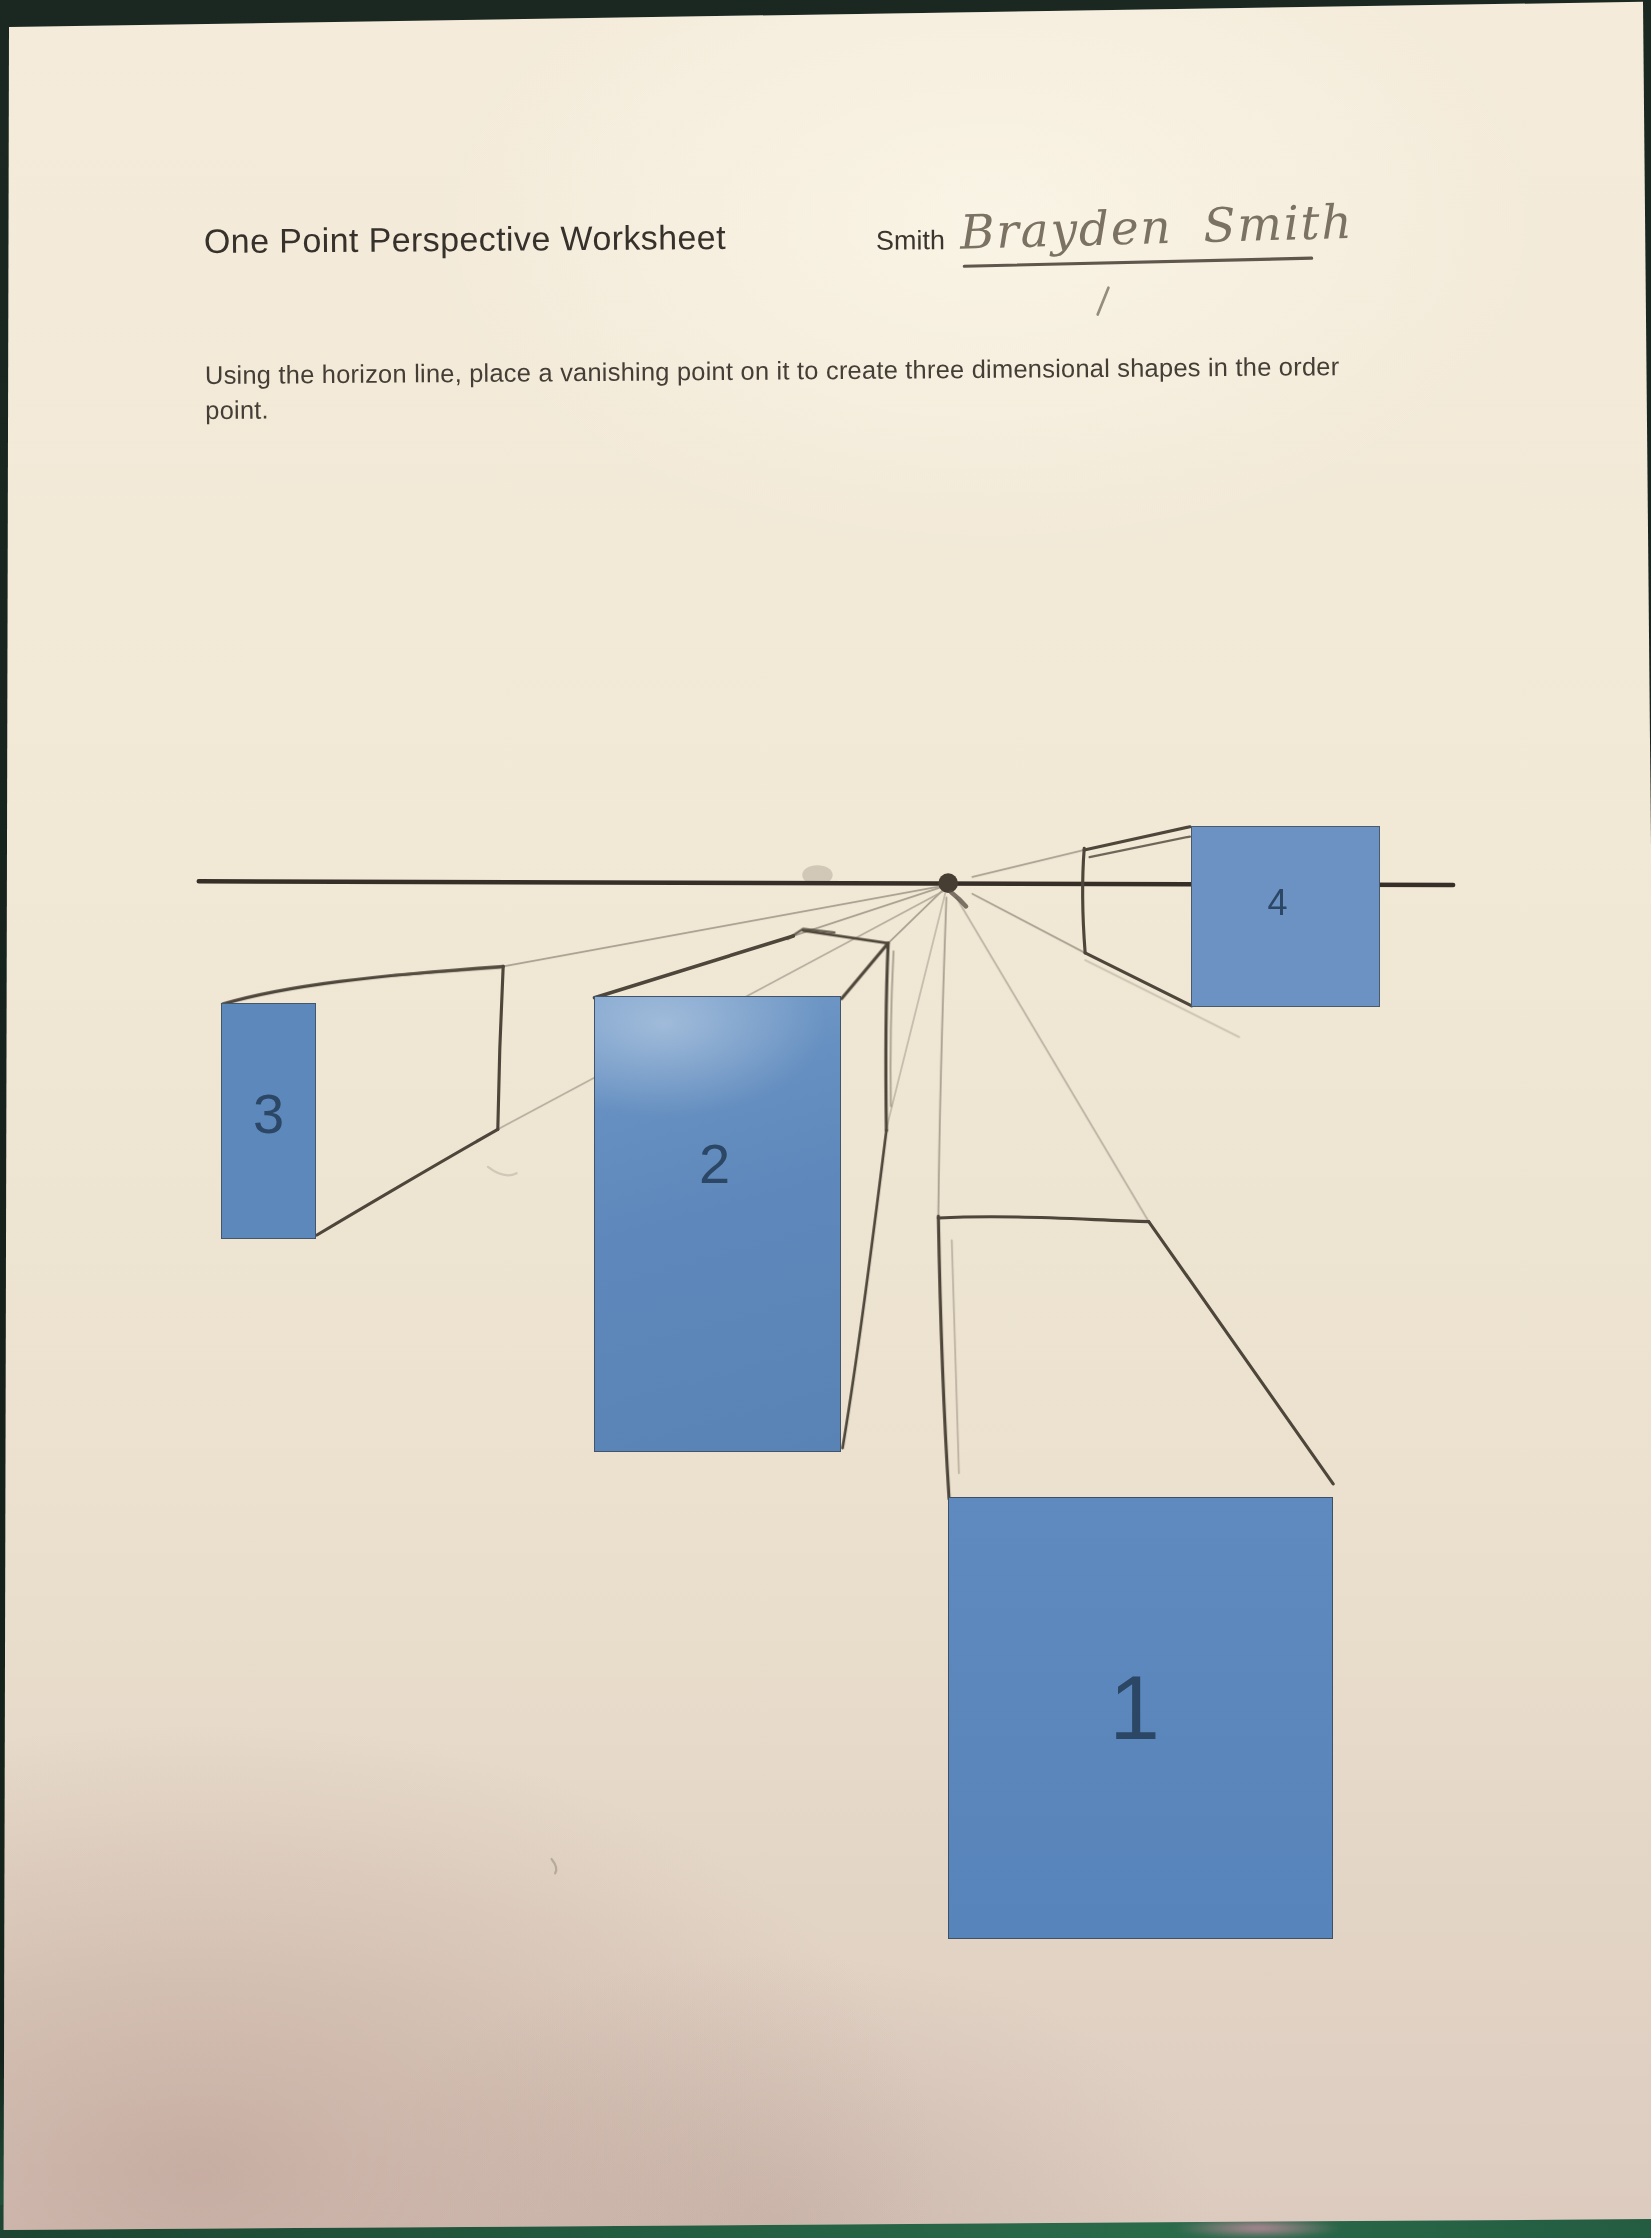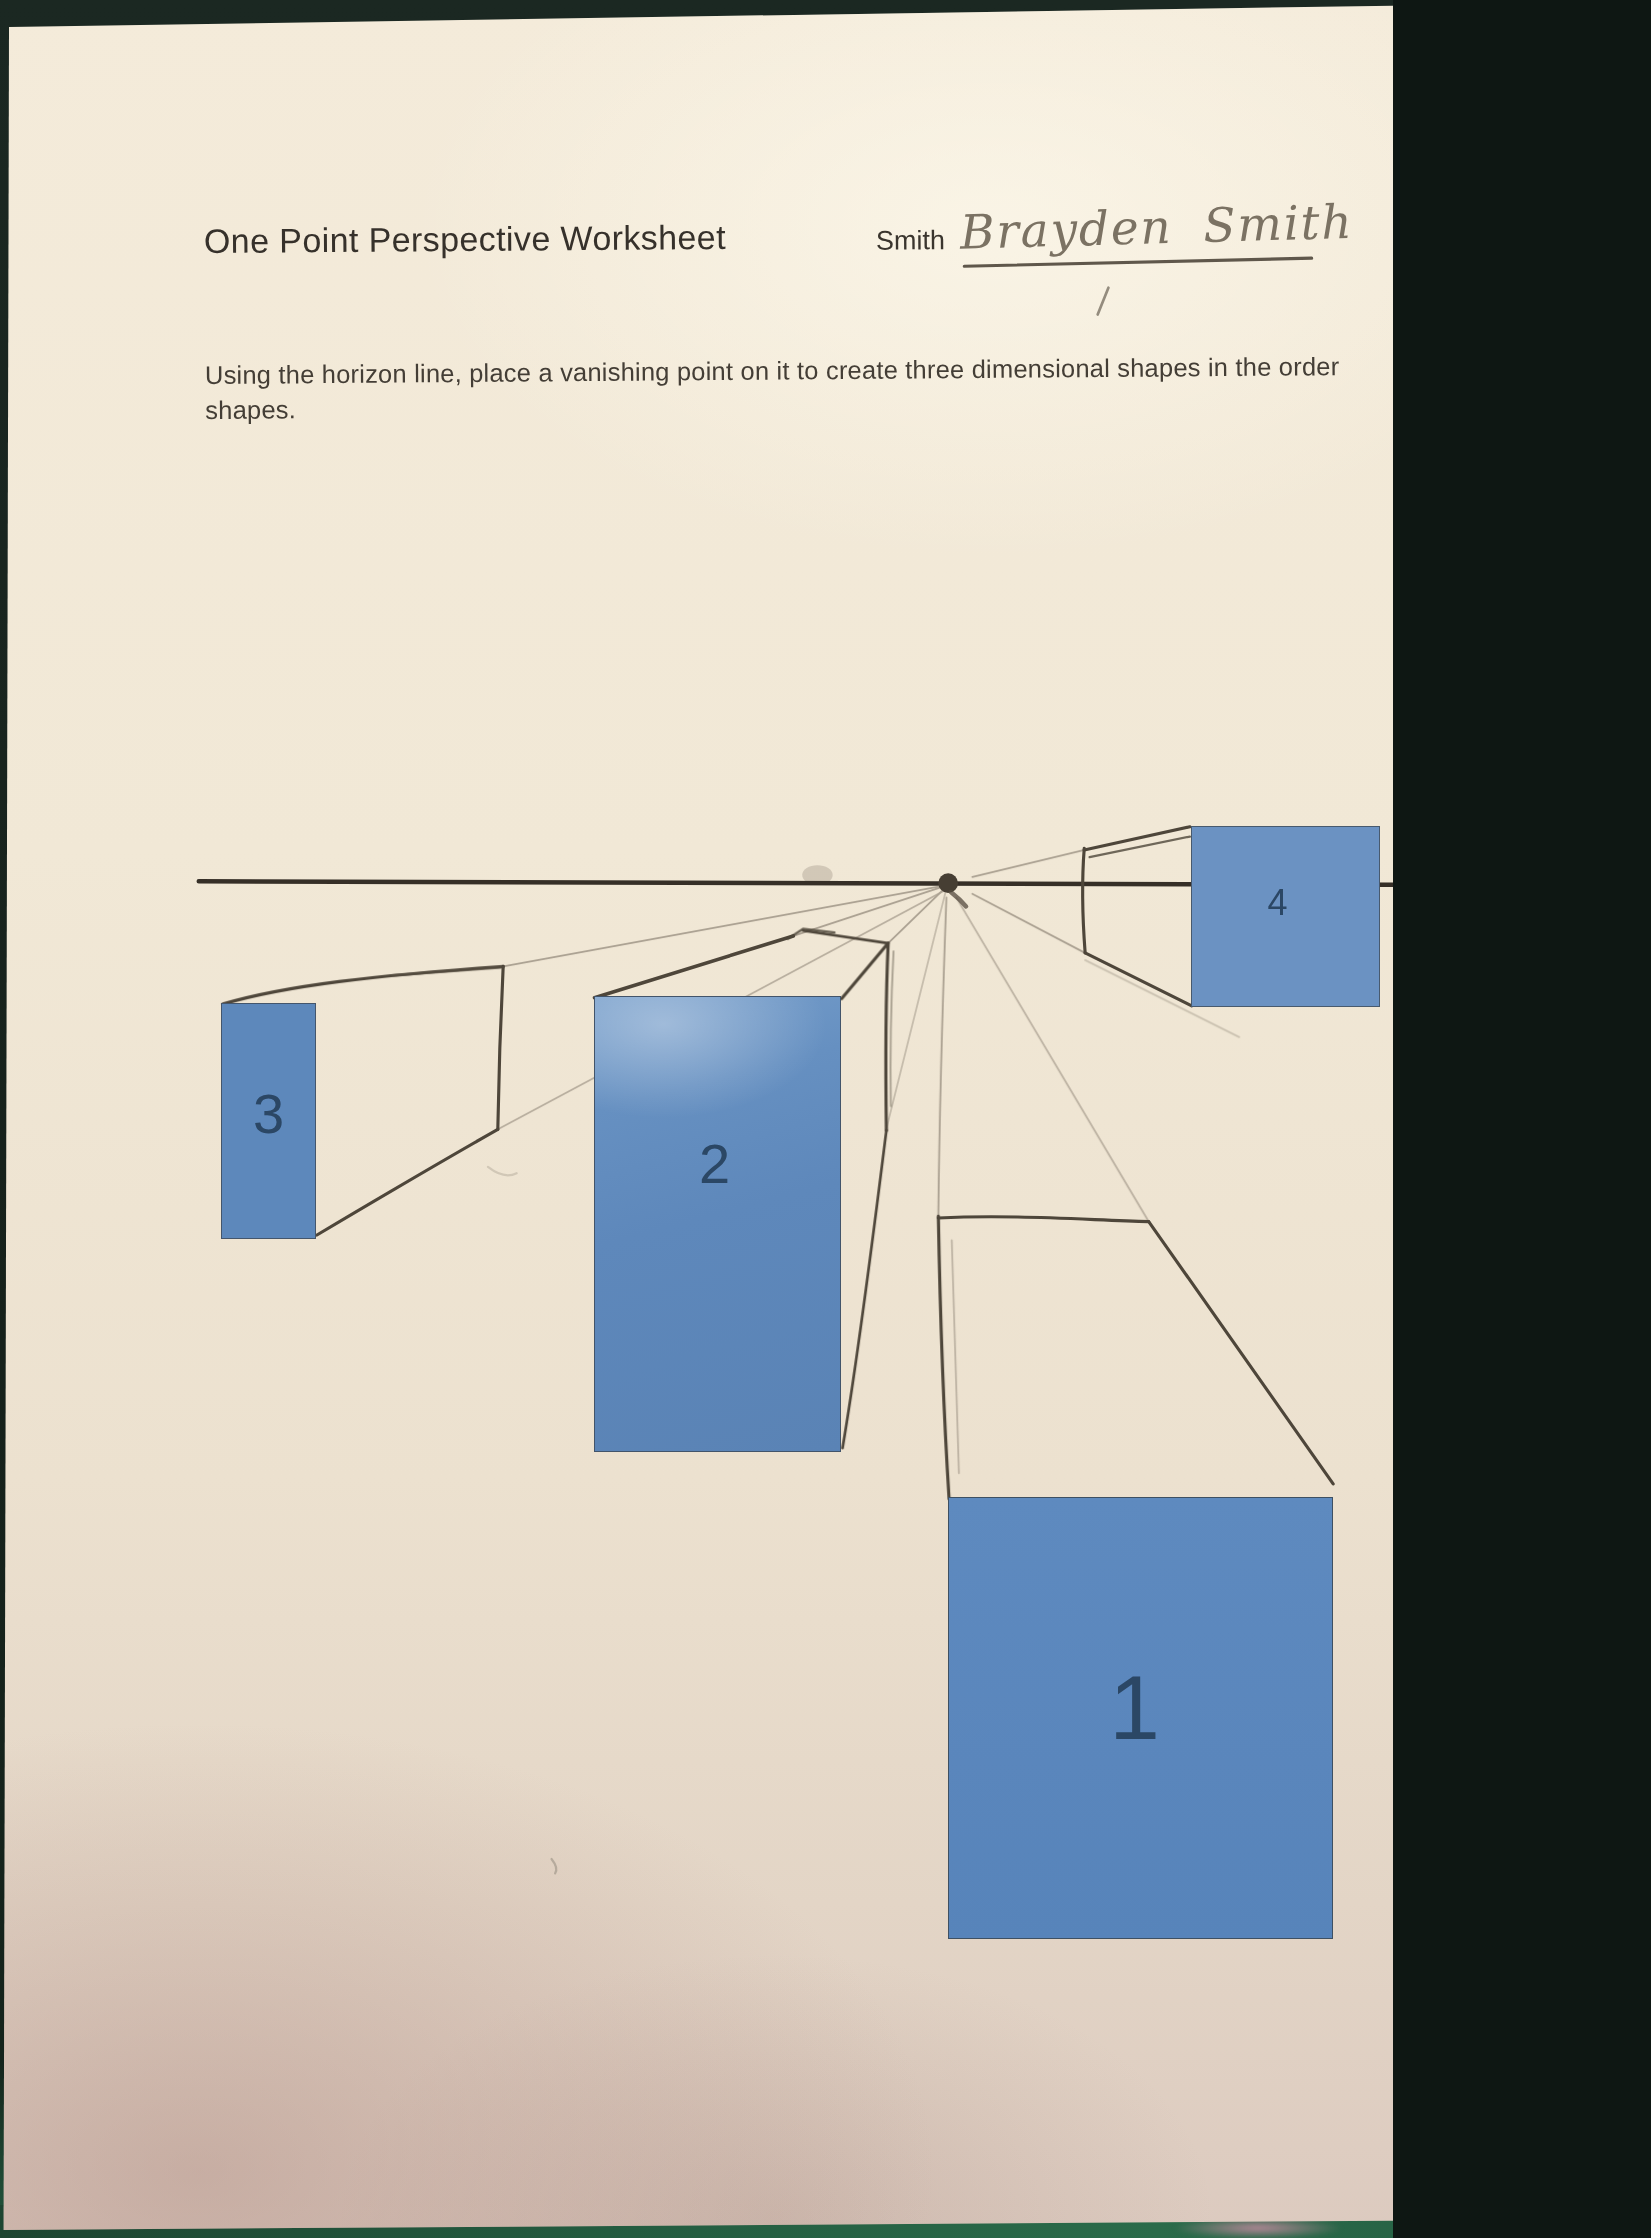--- a/index.html
+++ b/index.html
@@ -1,17 +1,17 @@
 <!DOCTYPE html>
 <html style="font-size:14.3px"><head>
 <meta charset="utf-8">
 <style>
   html,body{margin:0;padding:0;background:#0e1713;}
   .stage{
-    position:relative;width:1393px;height:2239px;overflow:hidden;
+    position:relative;width:1651px;height:2239px;overflow:hidden;
     background:linear-gradient(180deg,#1b2822 0%,#16211b 60%,#14241c 92%,#1d4732 97%,#24583f 100%);
     font-family:"Liberation Sans",sans-serif;
   }
   .bg-bottom-green{
     position:absolute;left:0;top:2205px;width:1651px;height:34px;
     background:linear-gradient(90deg,#1d4531 0%,#27634521 40%,#2a6b4a 70%,#245c41 100%);
     background-color:#235c40;
   }
   .bg-pink-smear{
     position:absolute;left:1173px;top:2217px;width:170px;height:21.5px;
@@ -62,21 +62,21 @@
   <div class="bg-bottom-green"></div>
   <div class="bg-pink-smear"></div>
 
   <div class="paper">
 
     <div class="print-layer">
       <div class="title">One Point Perspective Worksheet</div>
       <div class="name-label">Smith</div>
       <div class="instructions">
         <span>Using the horizon line, place a vanishing point on it to create three dimensional shapes in the order</span><br>
-        <span>shapes.</span>
+        <span>point.</span>
       </div>
     </div>
 
     <div class="student-name">Brayden Smith</div>
 
     <svg class="art" width="1651" height="2239" viewBox="0 0 1844 2500">
       <g fill="none" stroke-linecap="round">
 
         <path d="M1077,297 L1465,288" stroke="#5f574b" stroke-width="3.5"></path>
         <path d="M1238,321 L1226,351" stroke="#837a6c" stroke-width="3" opacity="0.85"></path>

